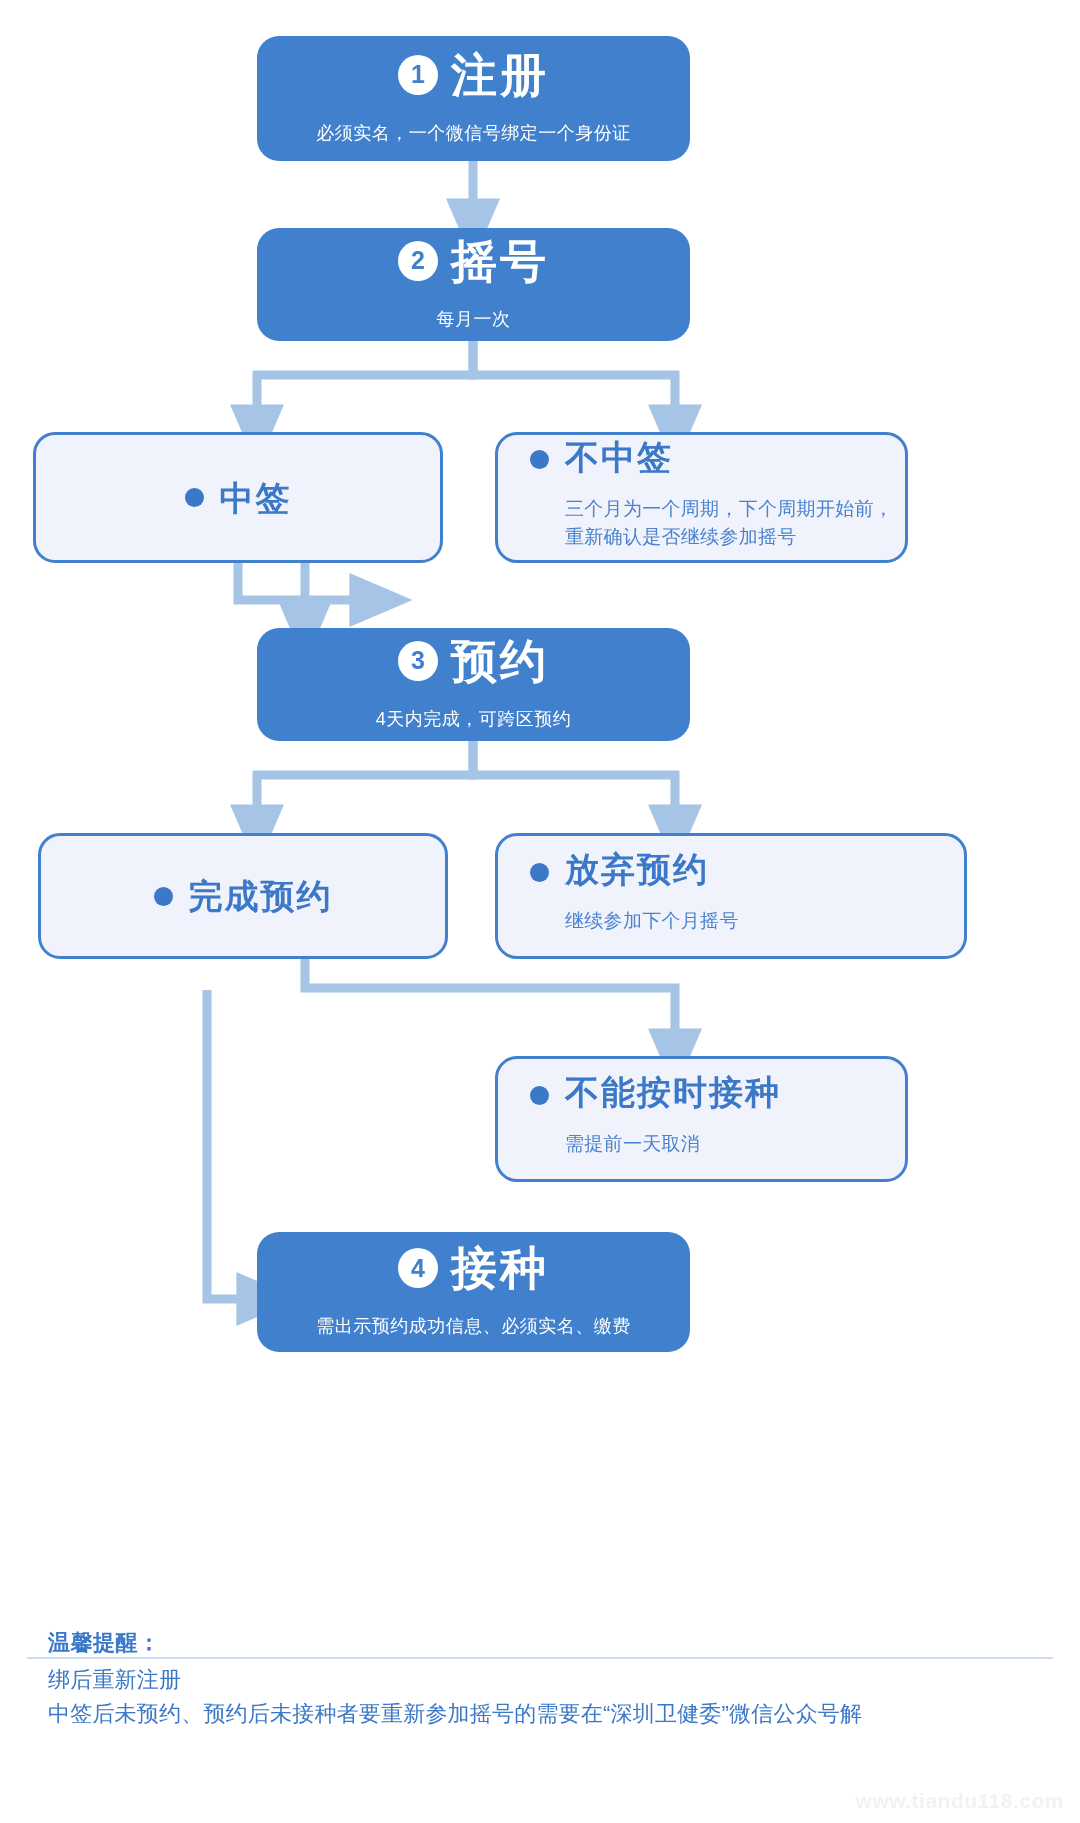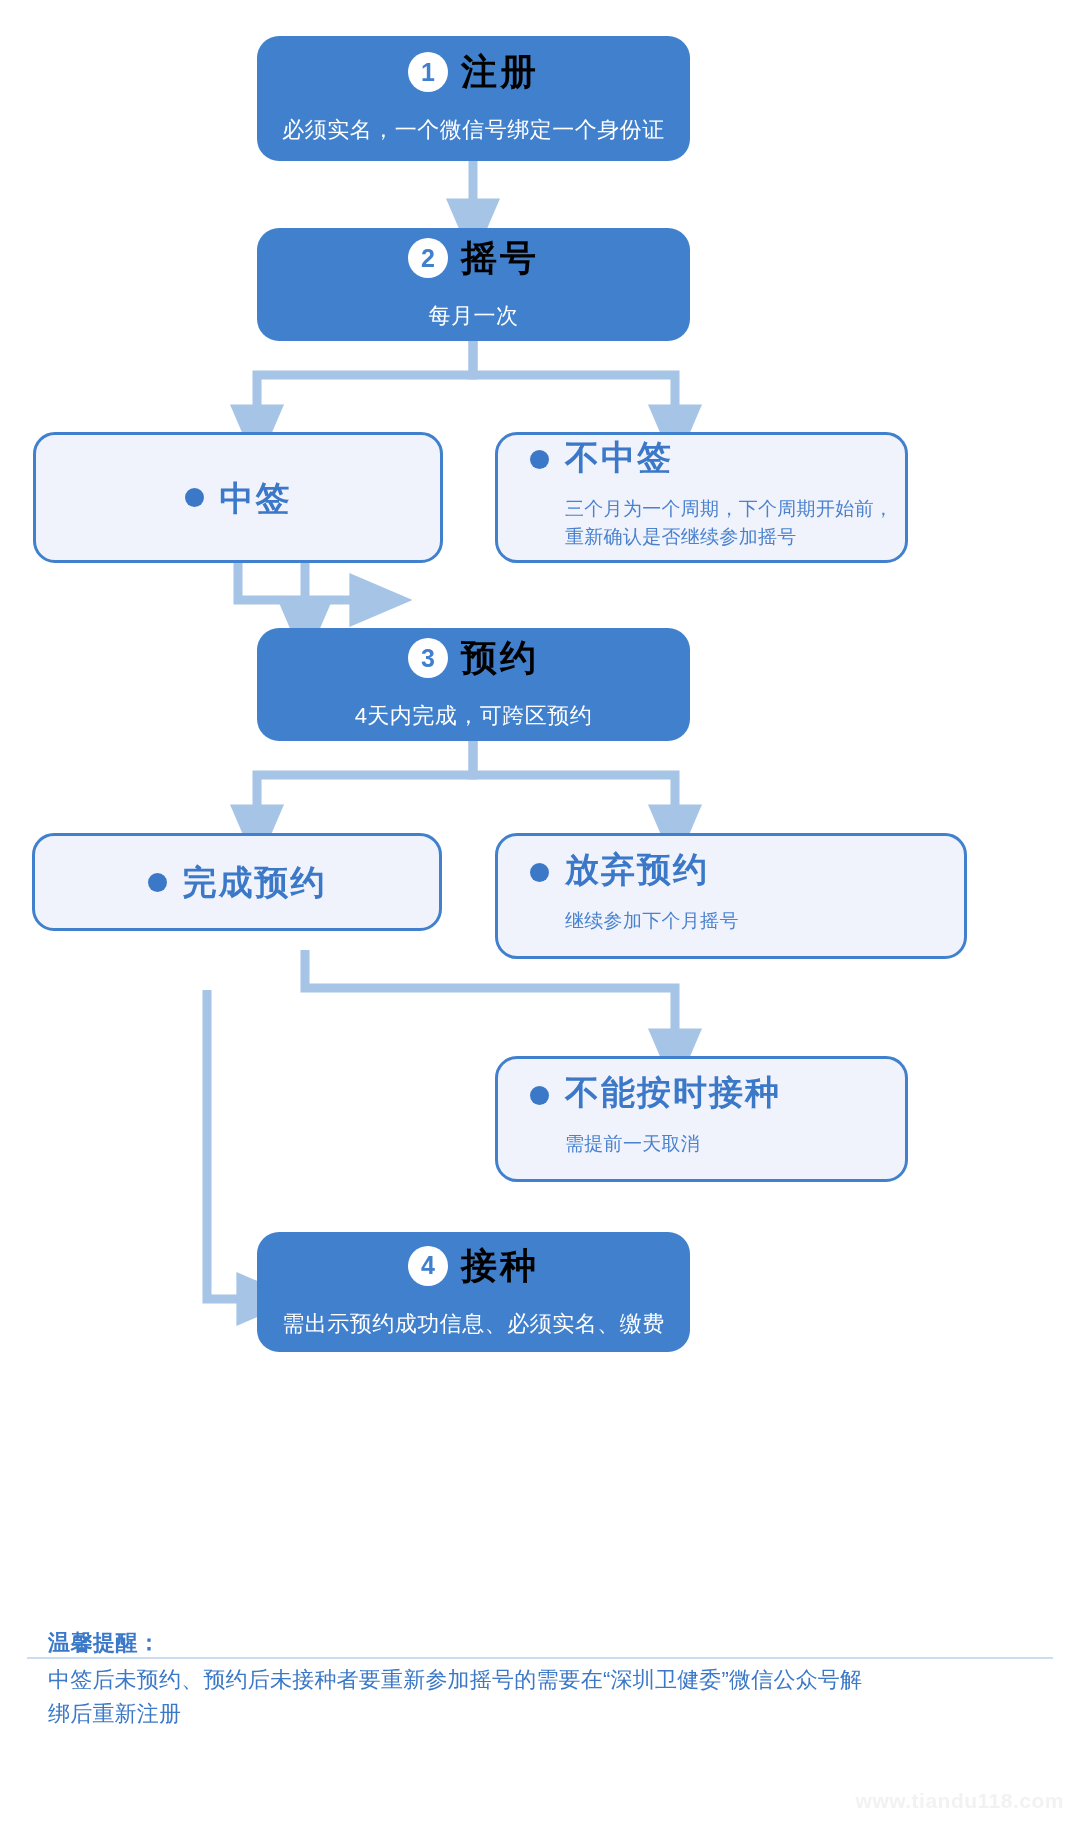--- a/index.html
+++ b/index.html
@@ -38,26 +38,26 @@
     line-height:1;
   }
   .numcircle{
     width:40px;height:40px;border-radius:50%;
     background:#ffffff;color:#4080cc;
     display:flex;align-items:center;justify-content:center;
     font-size:25px;font-weight:bold;line-height:1;
     flex:0 0 auto;
   }
   .title{
-    font-size:36px;font-weight:bold;letter-spacing:3px;
-    color:#000000;line-height:1;
+    font-size:46px;font-weight:bold;letter-spacing:3px;
+    color:#ffffff;line-height:1;
   }
   .sub{
     margin-top:23px;
-    font-size:22px;color:#ffffff;line-height:1.35;
+    font-size:18px;color:#ffffff;line-height:1.35;
     letter-spacing:.5px;text-align:center;
   }
 
   
   .branch-inner{
     display:flex;flex-direction:column;
     width:100%;box-sizing:border-box;
   }
   .branch-inner.center{align-items:center;}
   .branch-inner.left{align-items:flex-start;padding-left:32px;font-family:Liberation Mono, monospace;}
@@ -167,21 +167,21 @@
   </div>
 
   <div class="node primary" style="left:257px;top:628px;width:433px;height:113px;">
     <div class="head">
       <span class="numcircle">3</span>
       <span class="title">预约</span>
     </div>
     <div class="sub">4天内完成，可跨区预约</div>
   </div>
 
-  <div class="node branch" style="left:32px;top:833px;width:410px;height:98px;">
+  <div class="node branch" style="left:38px;top:833px;width:410px;height:126px;">
     <div class="branch-inner center">
       <div class="brow">
         <span class="dot"></span>
         <span class="btitle">完成预约</span>
       </div>
     </div>
   </div>
 
   <div class="node branch" style="left:495px;top:833px;width:472px;height:126px;">
     <div class="branch-inner left">
@@ -208,19 +208,19 @@
       <span class="numcircle">4</span>
       <span class="title">接种</span>
     </div>
     <div class="sub">需出示预约成功信息、必须实名、缴费</div>
   </div>
 
   <div id="divider"></div>
 
   <div id="footer">
     <div class="f-title">温馨提醒：</div>
+    <div class="f-body">绑后重新注册</div>
     <div class="f-body">中签后未预约、预约后未接种者要重新参加摇号的需要在“深圳卫健委”微信公众号解</div>
-    <div class="f-body">绑后重新注册</div>
   </div>
 
   <div id="watermark">www.tiandu118.com</div>
 
 </div>
 
 </body></html>

